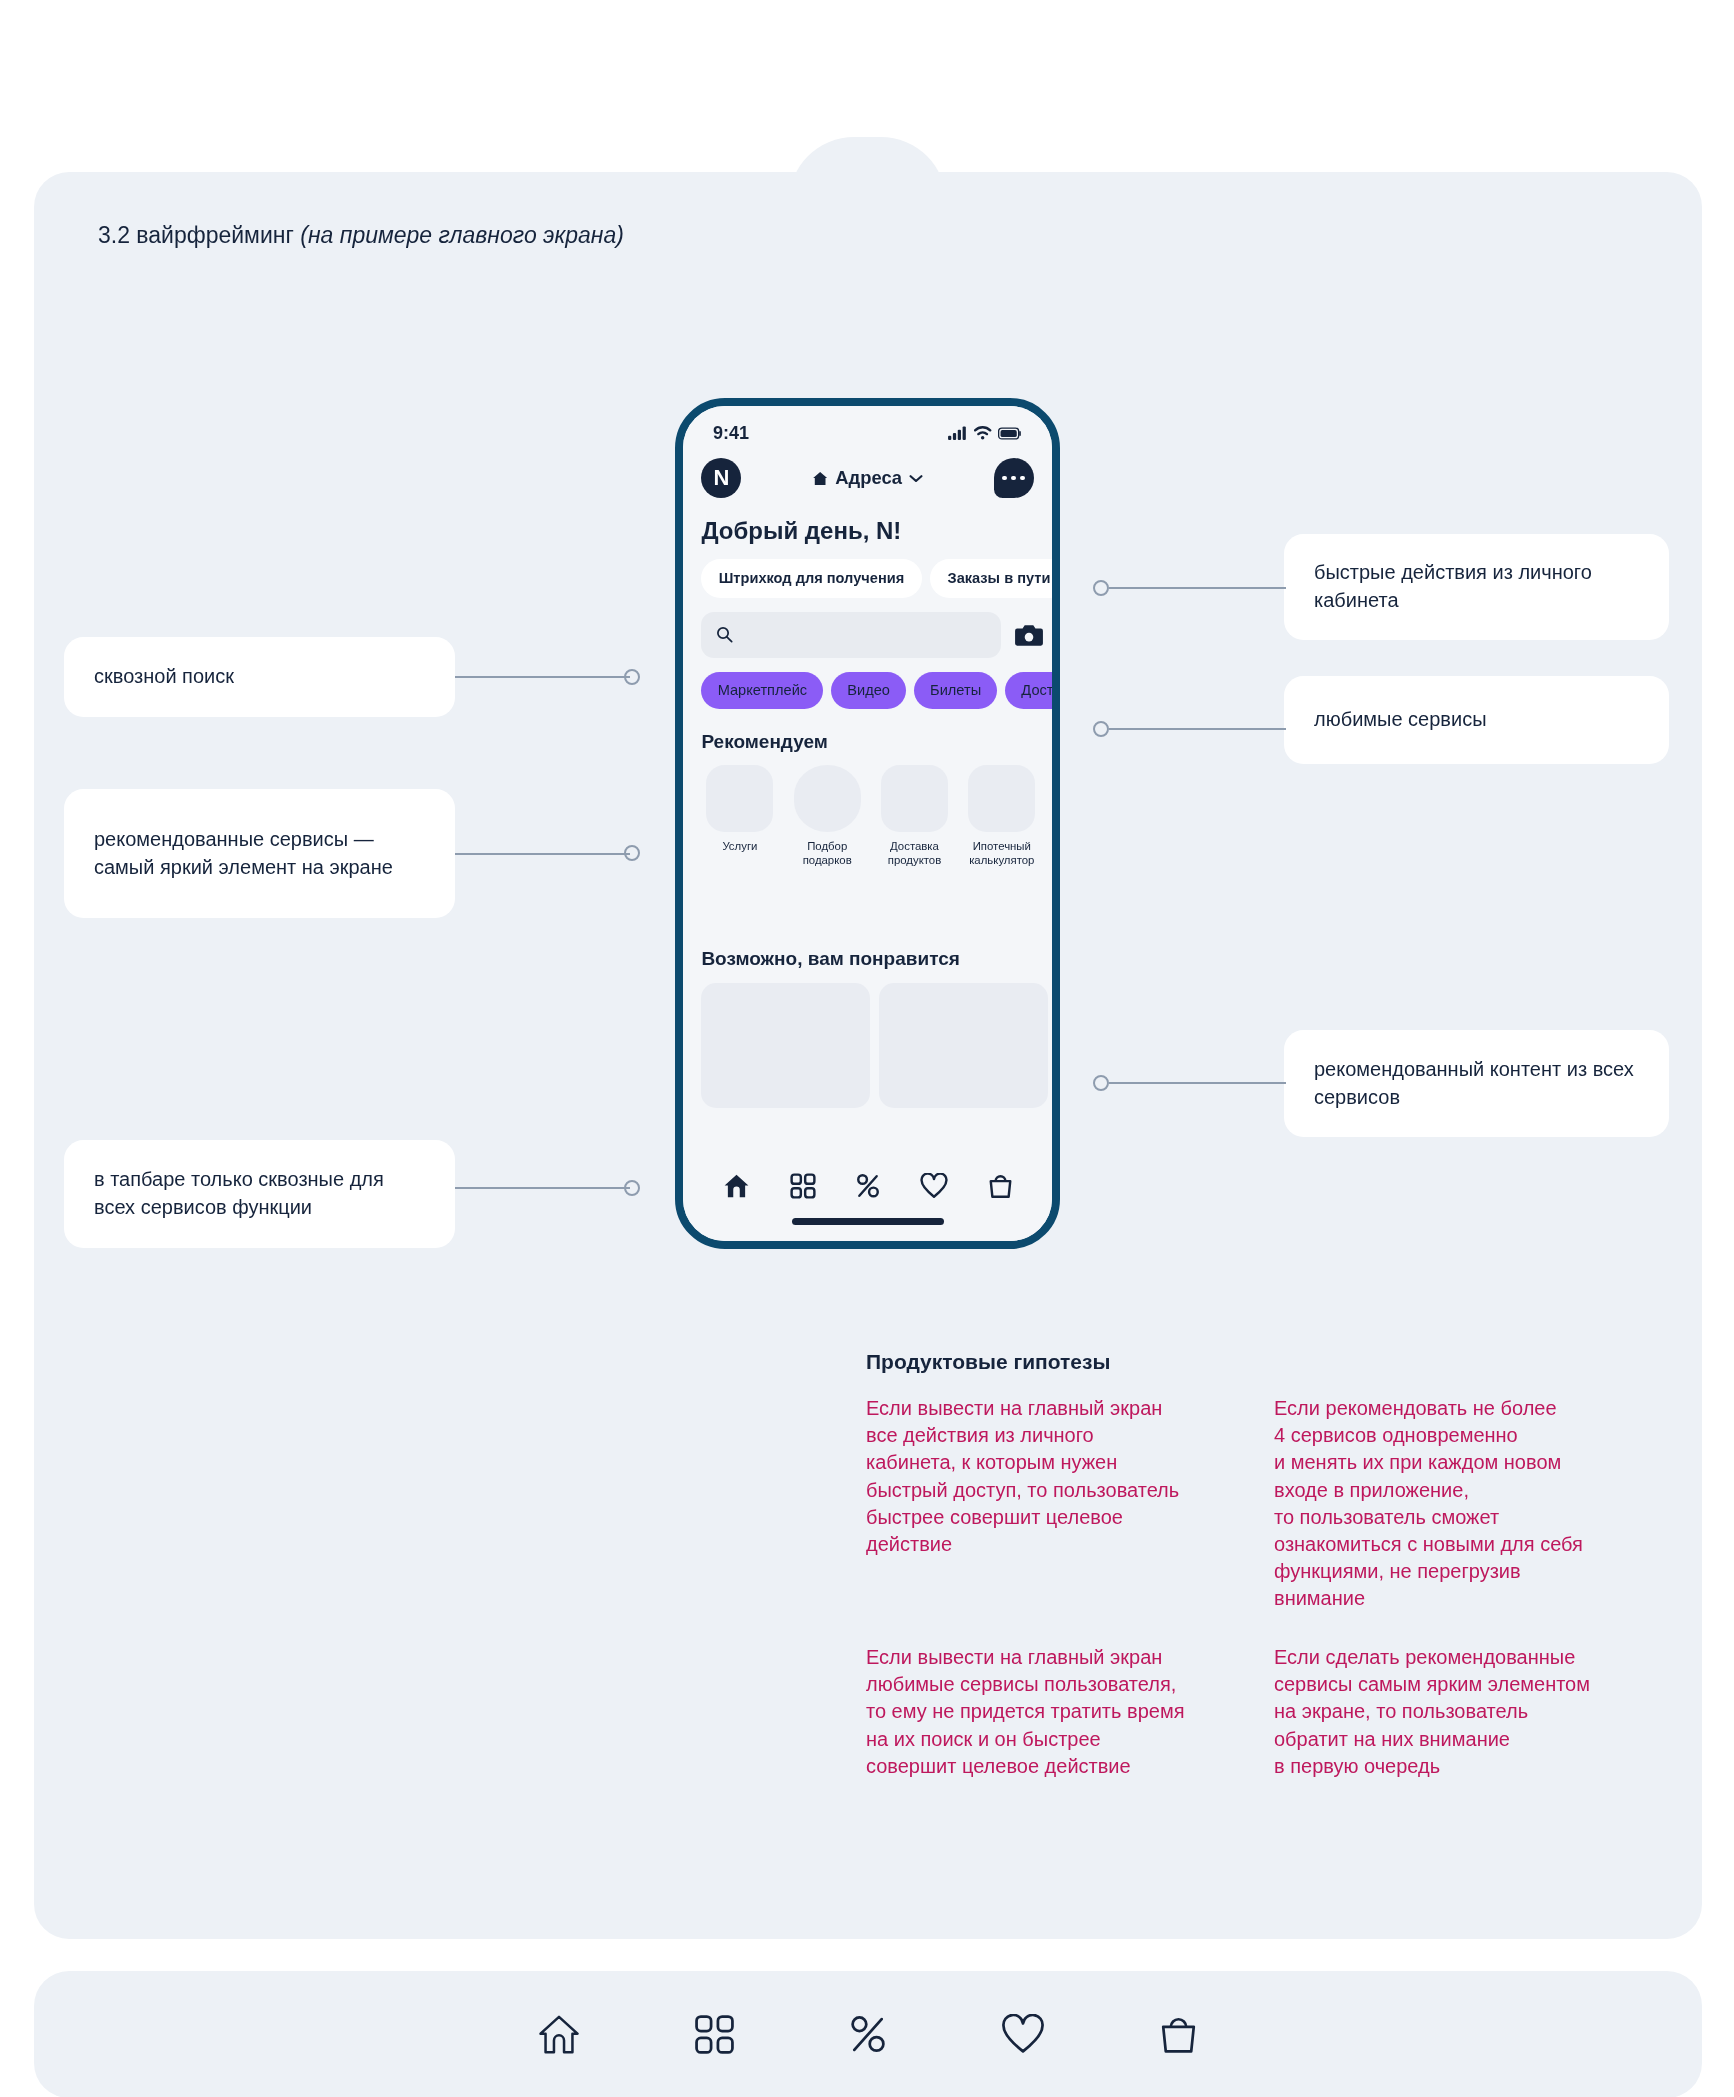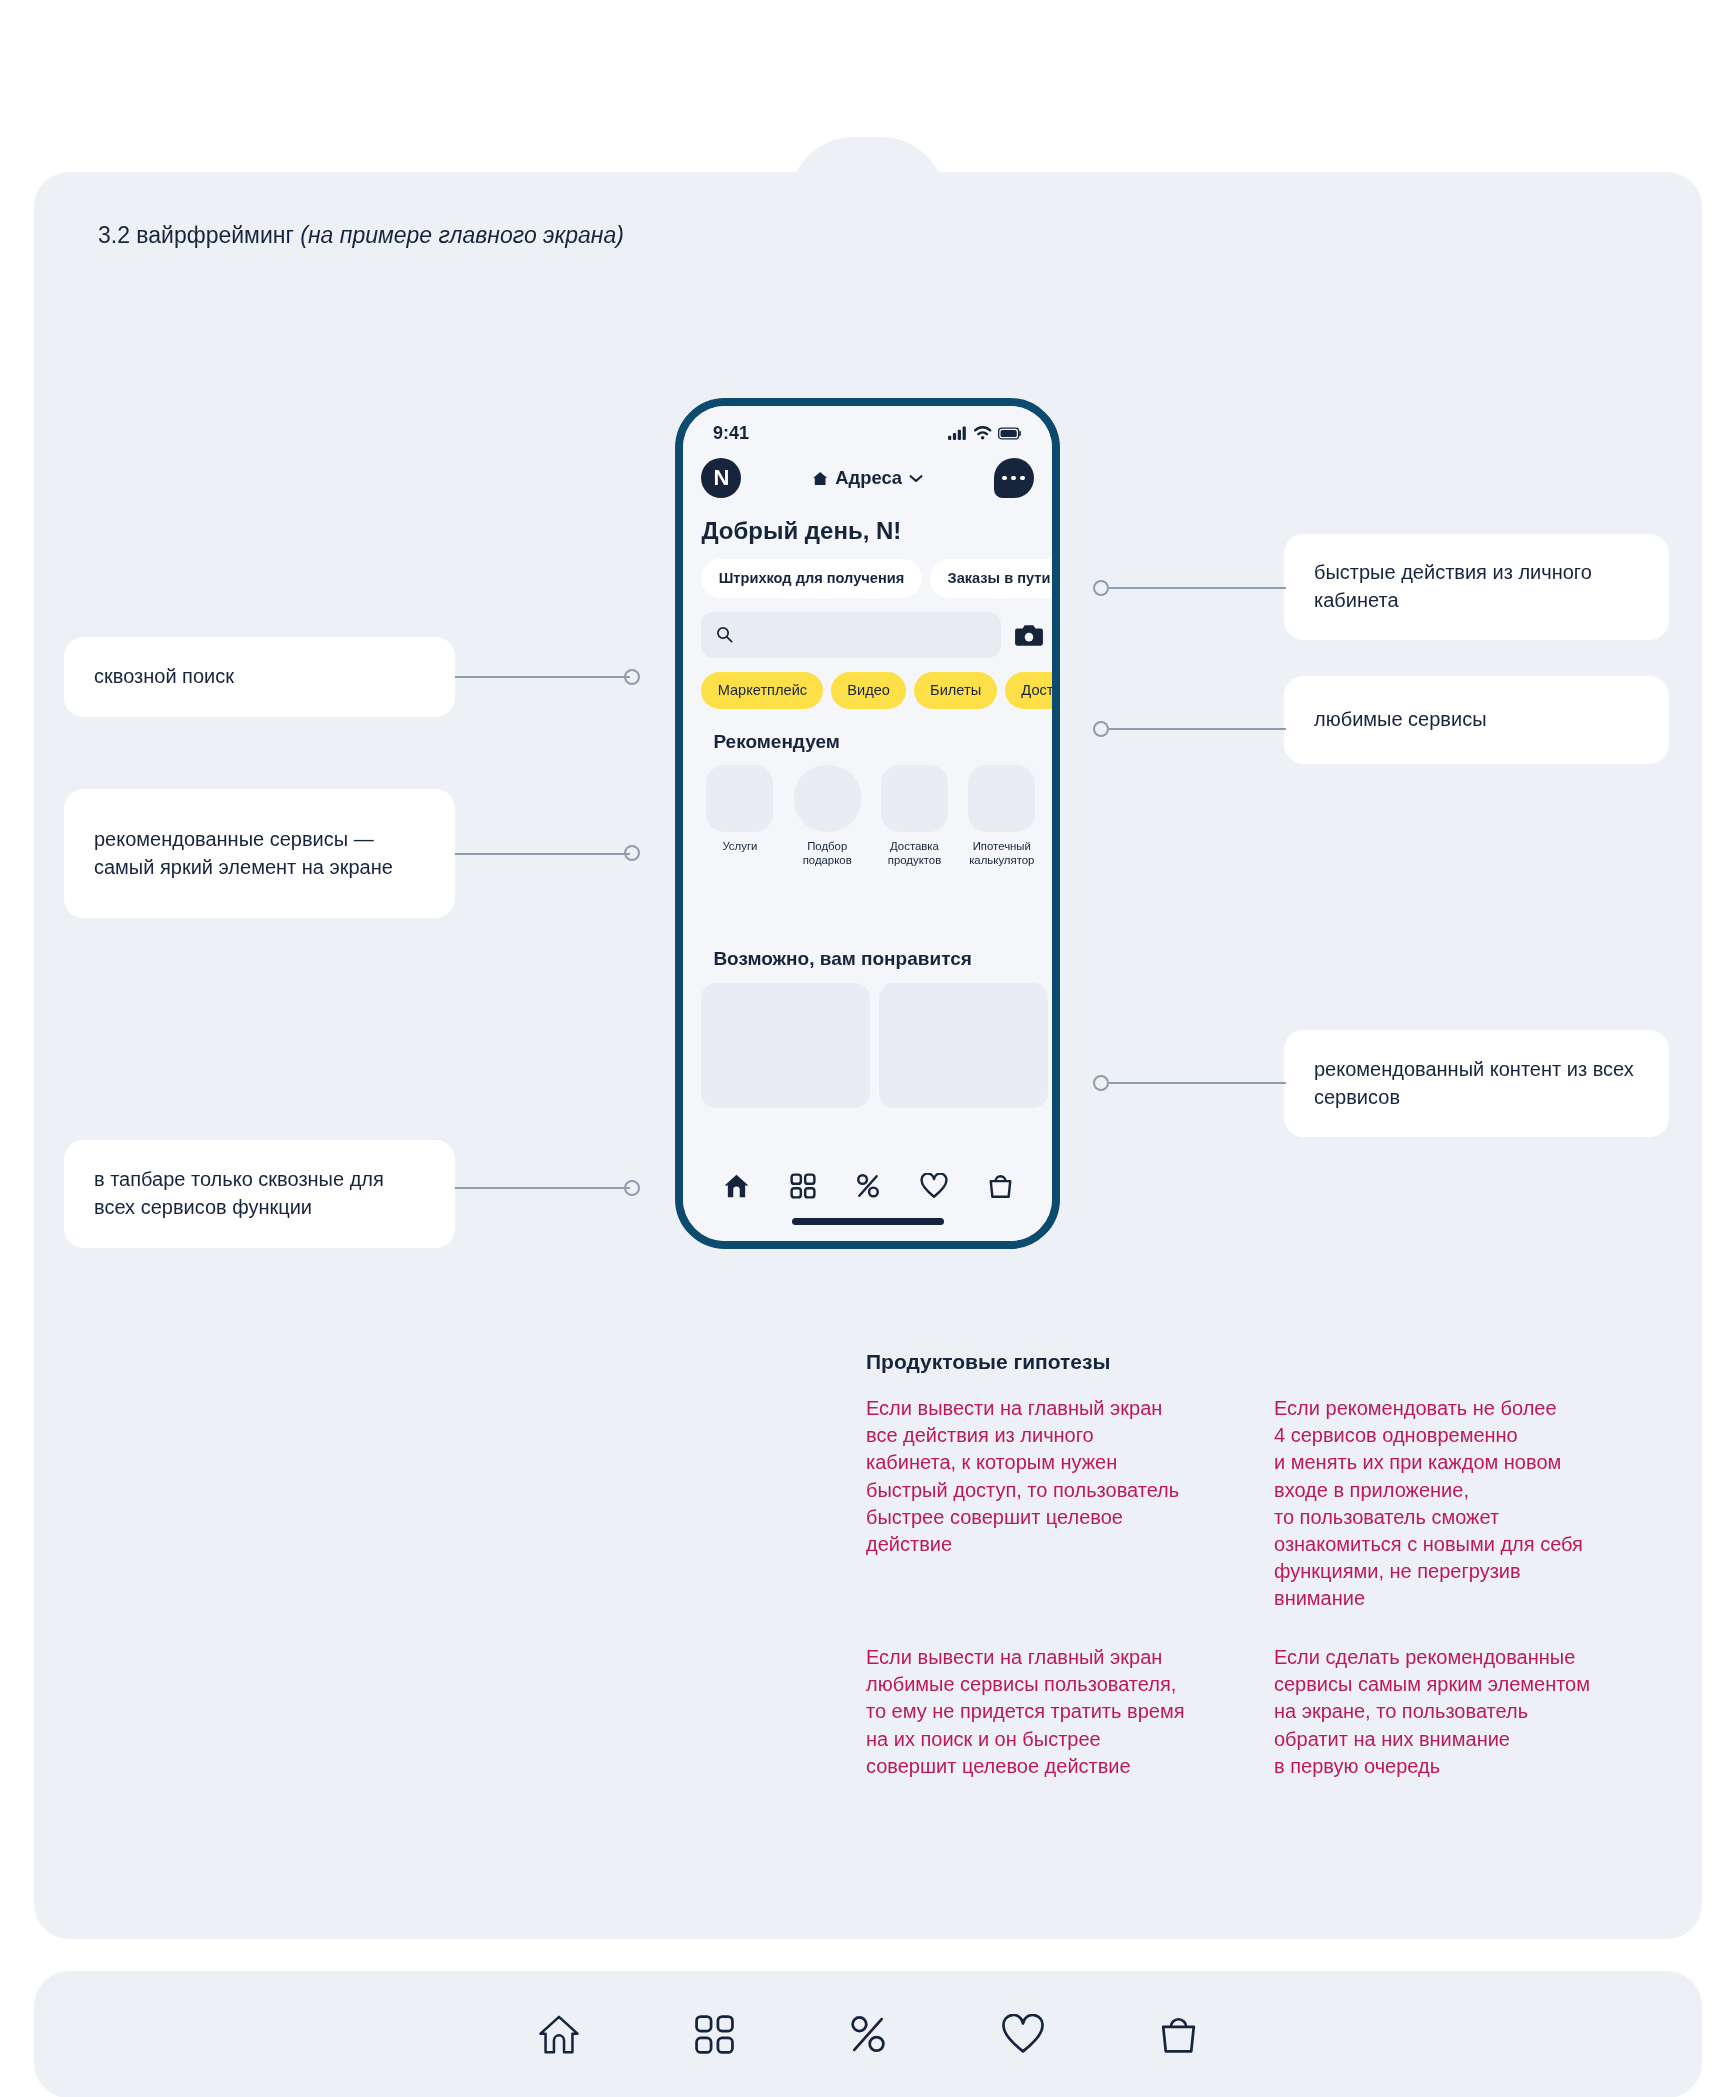--- a/index.html
+++ b/index.html
@@ -123,27 +123,27 @@
   .cambtn {
     width: 41px; height: 41px; border-radius: 12px;
     display: flex; align-items: center; justify-content: center;
   }
 
   .srow {
     position: absolute; left: 18.4px; top: 266px;
     display: flex; gap: 7.6px; white-space: nowrap;
   }
   .schip {
-    background: #fde047; border-radius: 19.5px;
+    background: #8b5cf6; border-radius: 19.5px;
     padding: 10.3px 16.3px; font-size: 14.6px; color: #16243C; white-space: nowrap;
   }
 
   .sec-title {
     position: absolute; left: 18.4px;
-    font-size: 19px; font-weight: 700; color: #16243C; white-space: nowrap; margin-left: 12px;
+    font-size: 19px; font-weight: 700; color: #16243C; white-space: nowrap;
   }
   .rec-title { top: 325px; }
   .like-title { top: 542px; }
 
   .rec-row { position: absolute; left: 18.4px; top: 359px; display: flex; gap: 10.3px; }
   .rec-item { width: 77px; display: flex; flex-direction: column; align-items: center; }
   .rec-thumb { width: 67px; height: 67px; background: #E9ECF2; }
   .rec-thumb.sq { border-radius: 18.4px; }
   .rec-thumb.oval { border-radius: 50% / 46%; }
   .rec-label {

